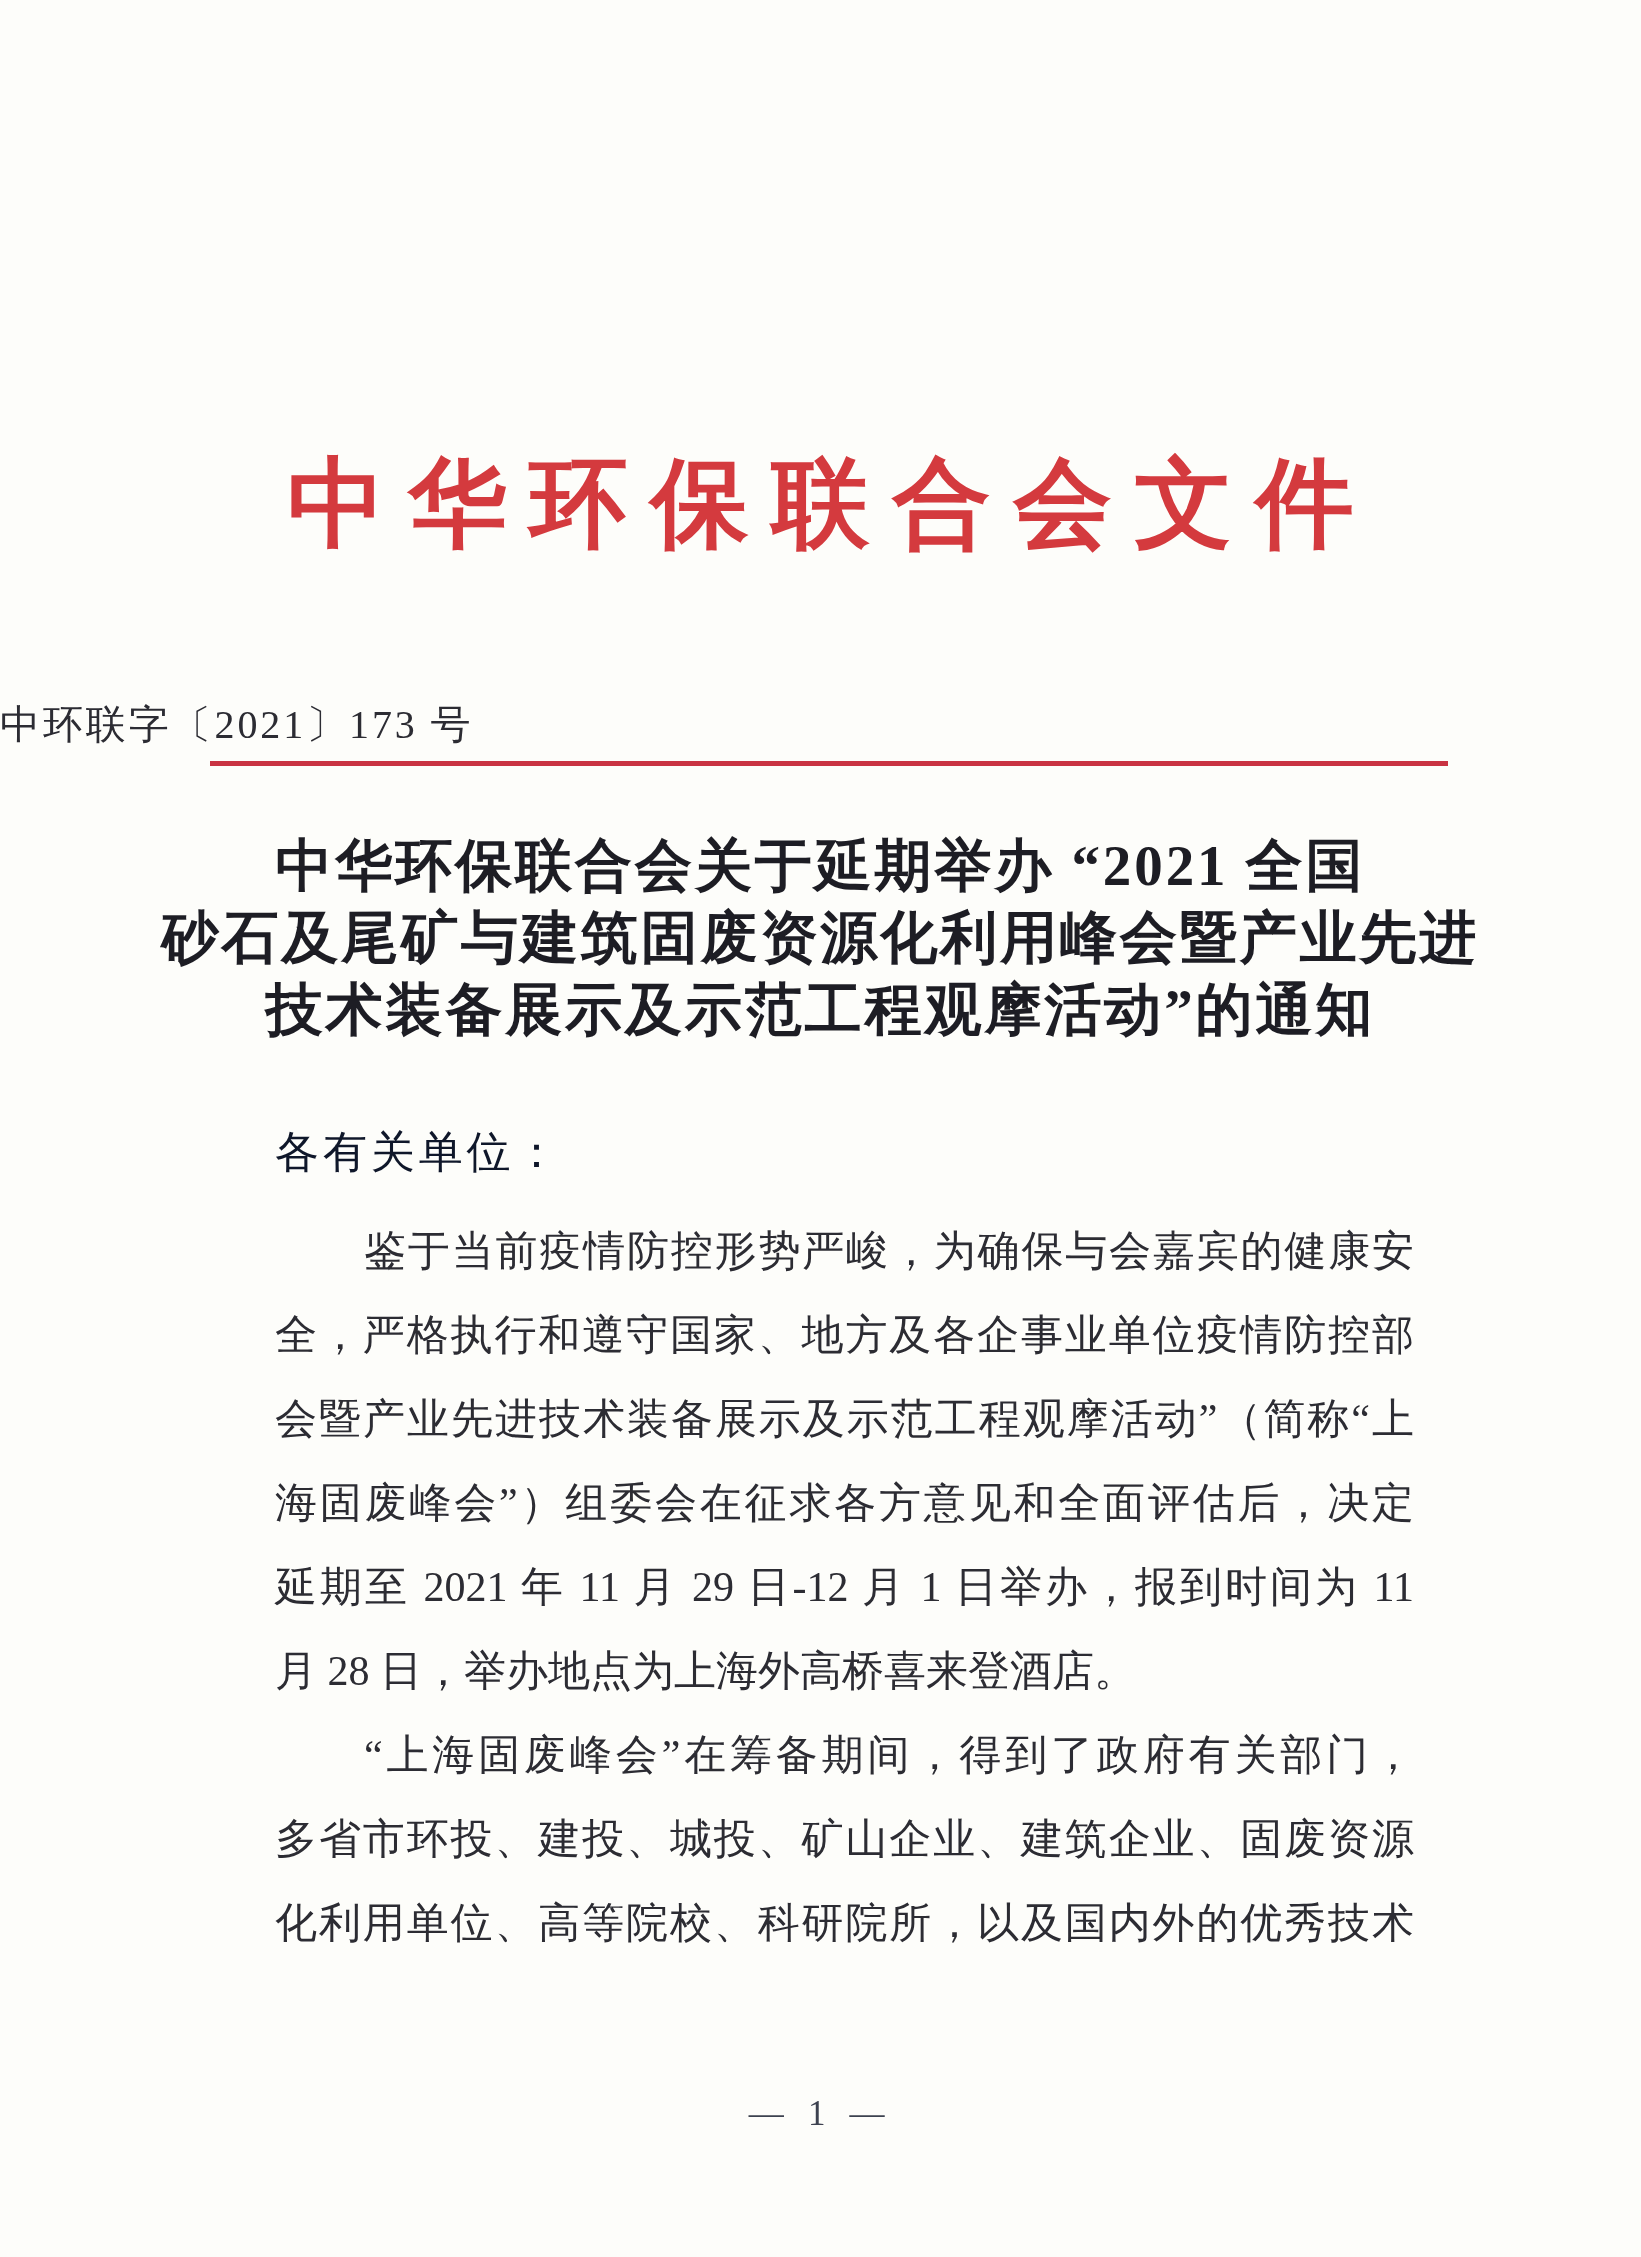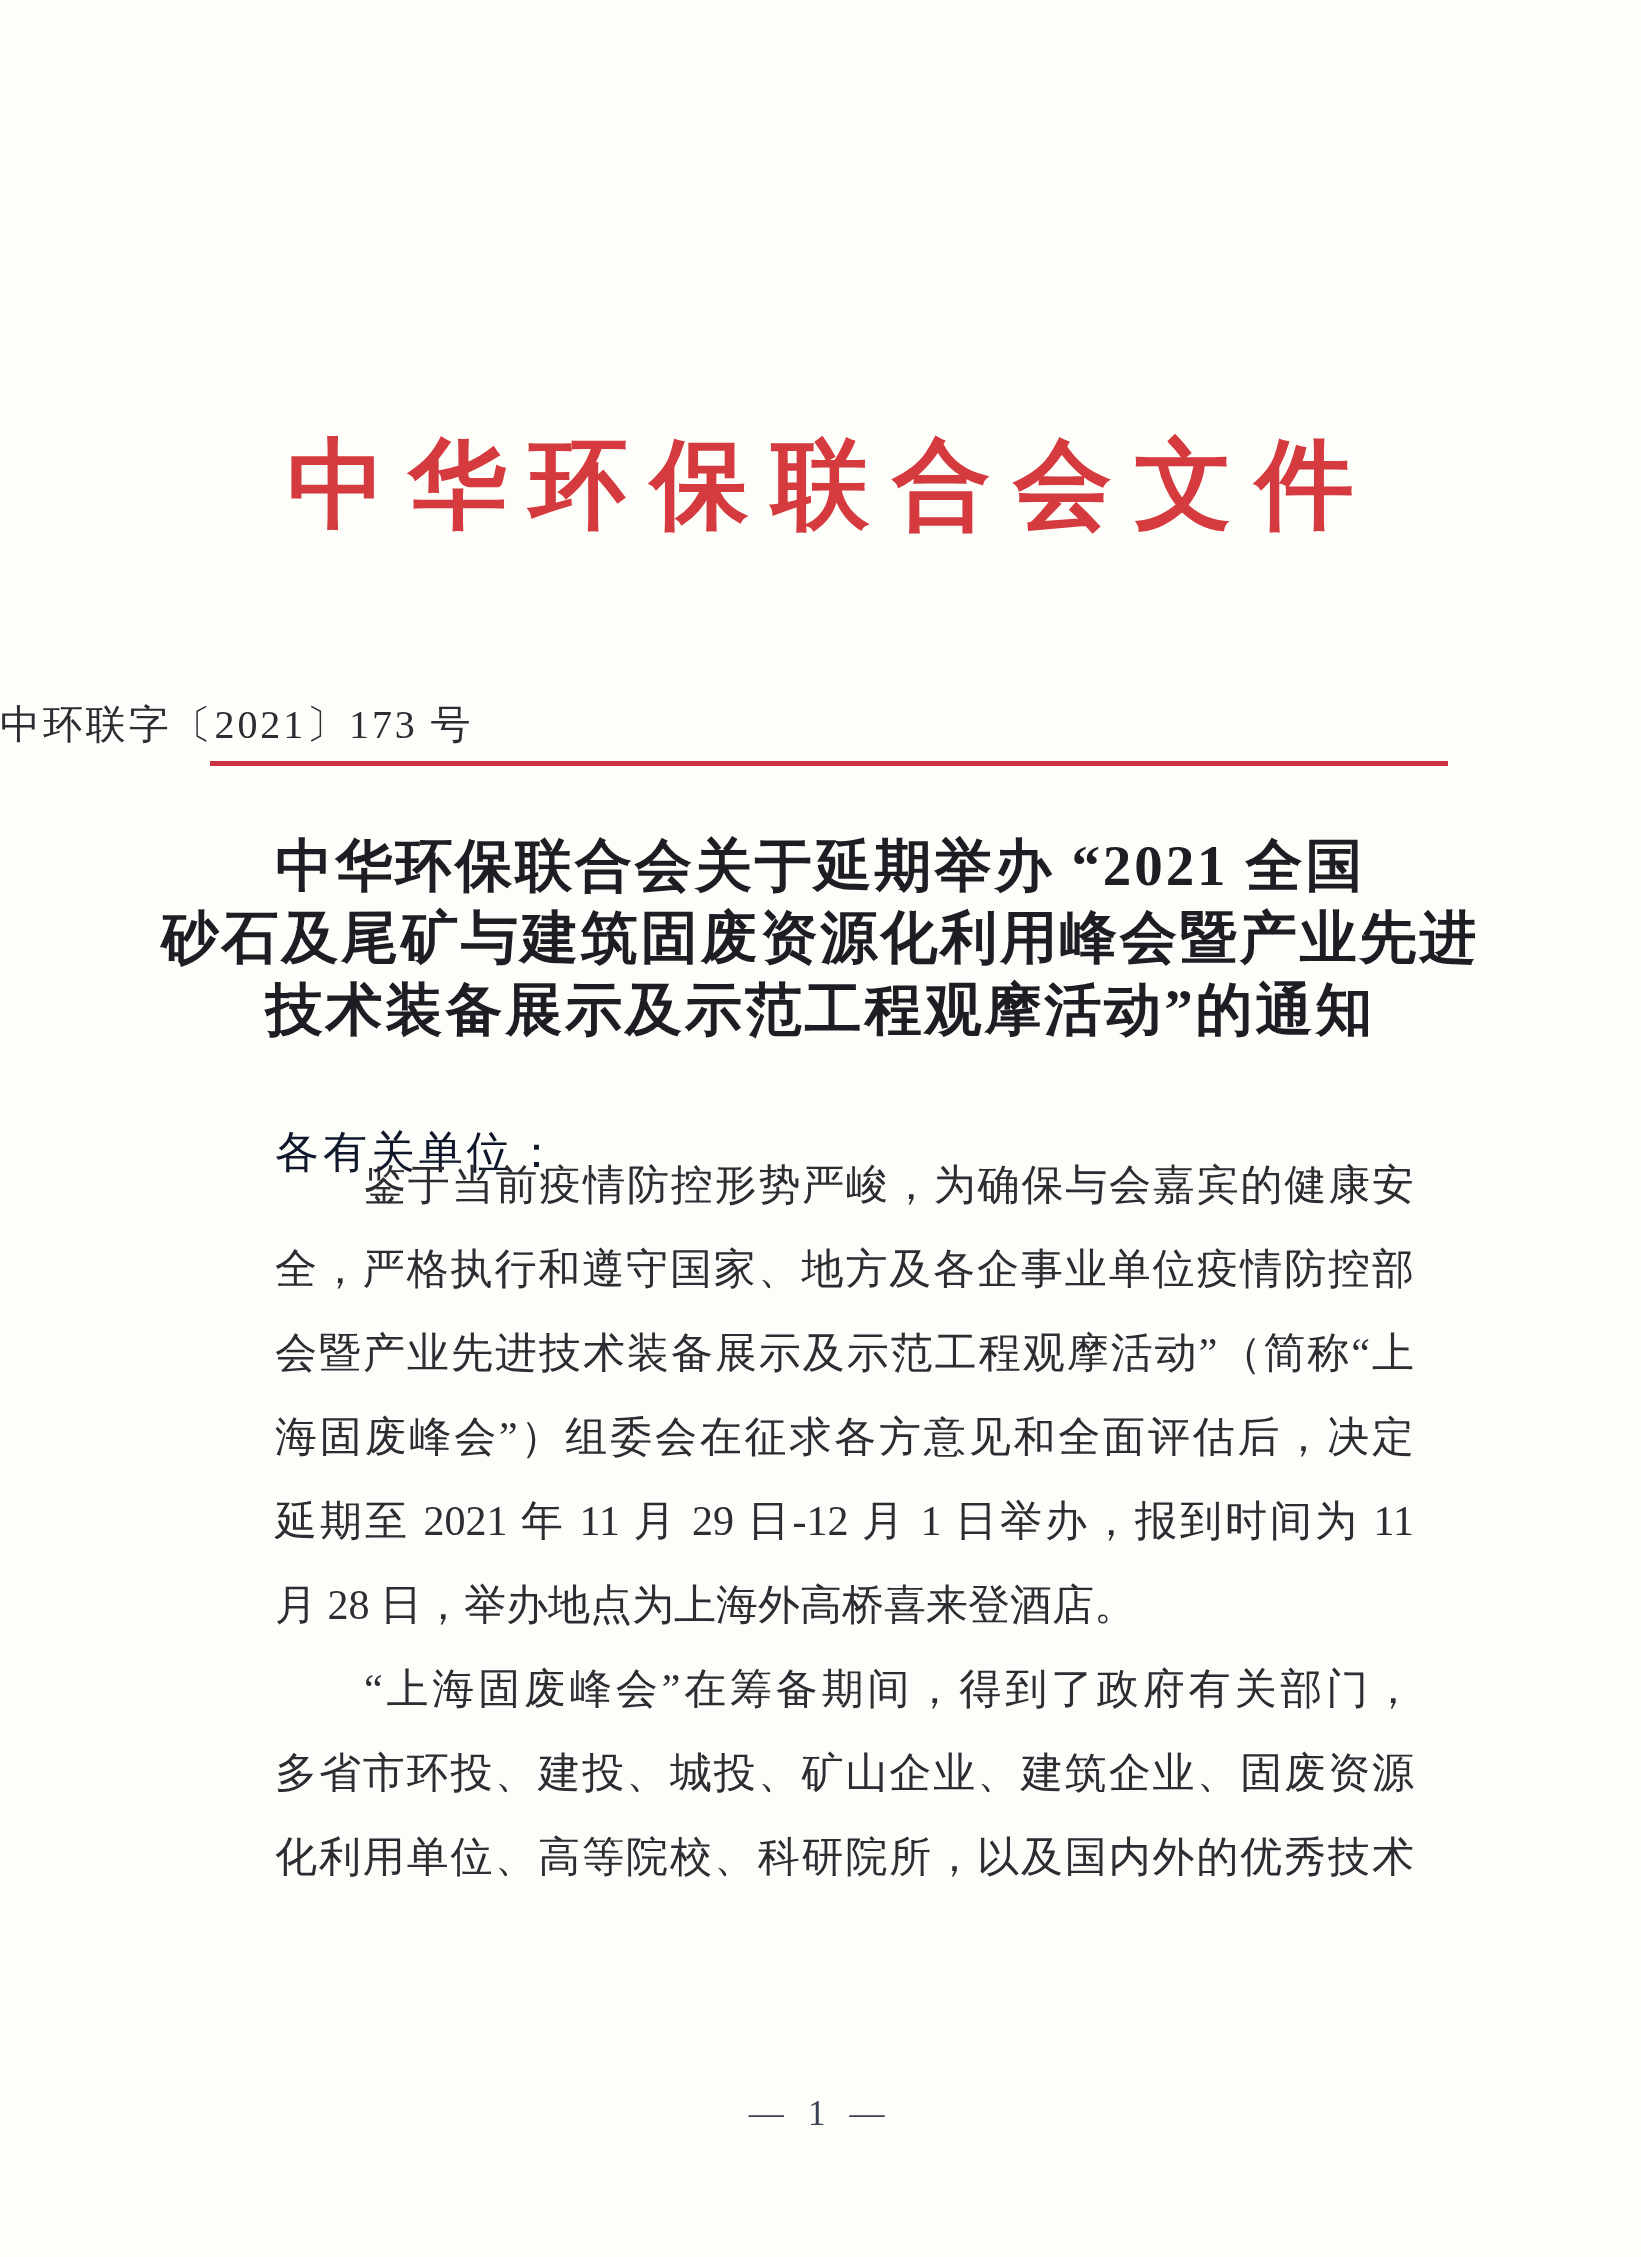--- a/index.html
+++ b/index.html
@@ -13,21 +13,21 @@
     overflow: hidden;
     font-family: "Liberation Serif", "DejaVu Serif", serif;
   }
   .page {
     position: absolute;
     inset: 0;
   }
   
   .org-title {
     position: absolute;
-    top: 427px;
+    top: 446px;
     left: 0;
     width: 100%;
     text-align: center;
     font-size: 98px;
     font-weight: bold;
     letter-spacing: 23px;
     padding-left: 23px;
     box-sizing: border-box;
     white-space: nowrap;
     line-height: 116px;
@@ -66,21 +66,21 @@
   .salutation {
     position: absolute;
     top: 1126px;
     left: 275px;
     font-size: 44px;
     letter-spacing: 3.9px;
     line-height: 54px;
   }
   .content {
     position: absolute;
-    top: 1143px;
+    top: 1209px;
     left: 275px;
     width: 1139px;
     font-size: 42px;
   }
   .body-line {
     height: 84px;
     line-height: 84px;
     white-space: nowrap;
   }
   .body-line.stretch {

